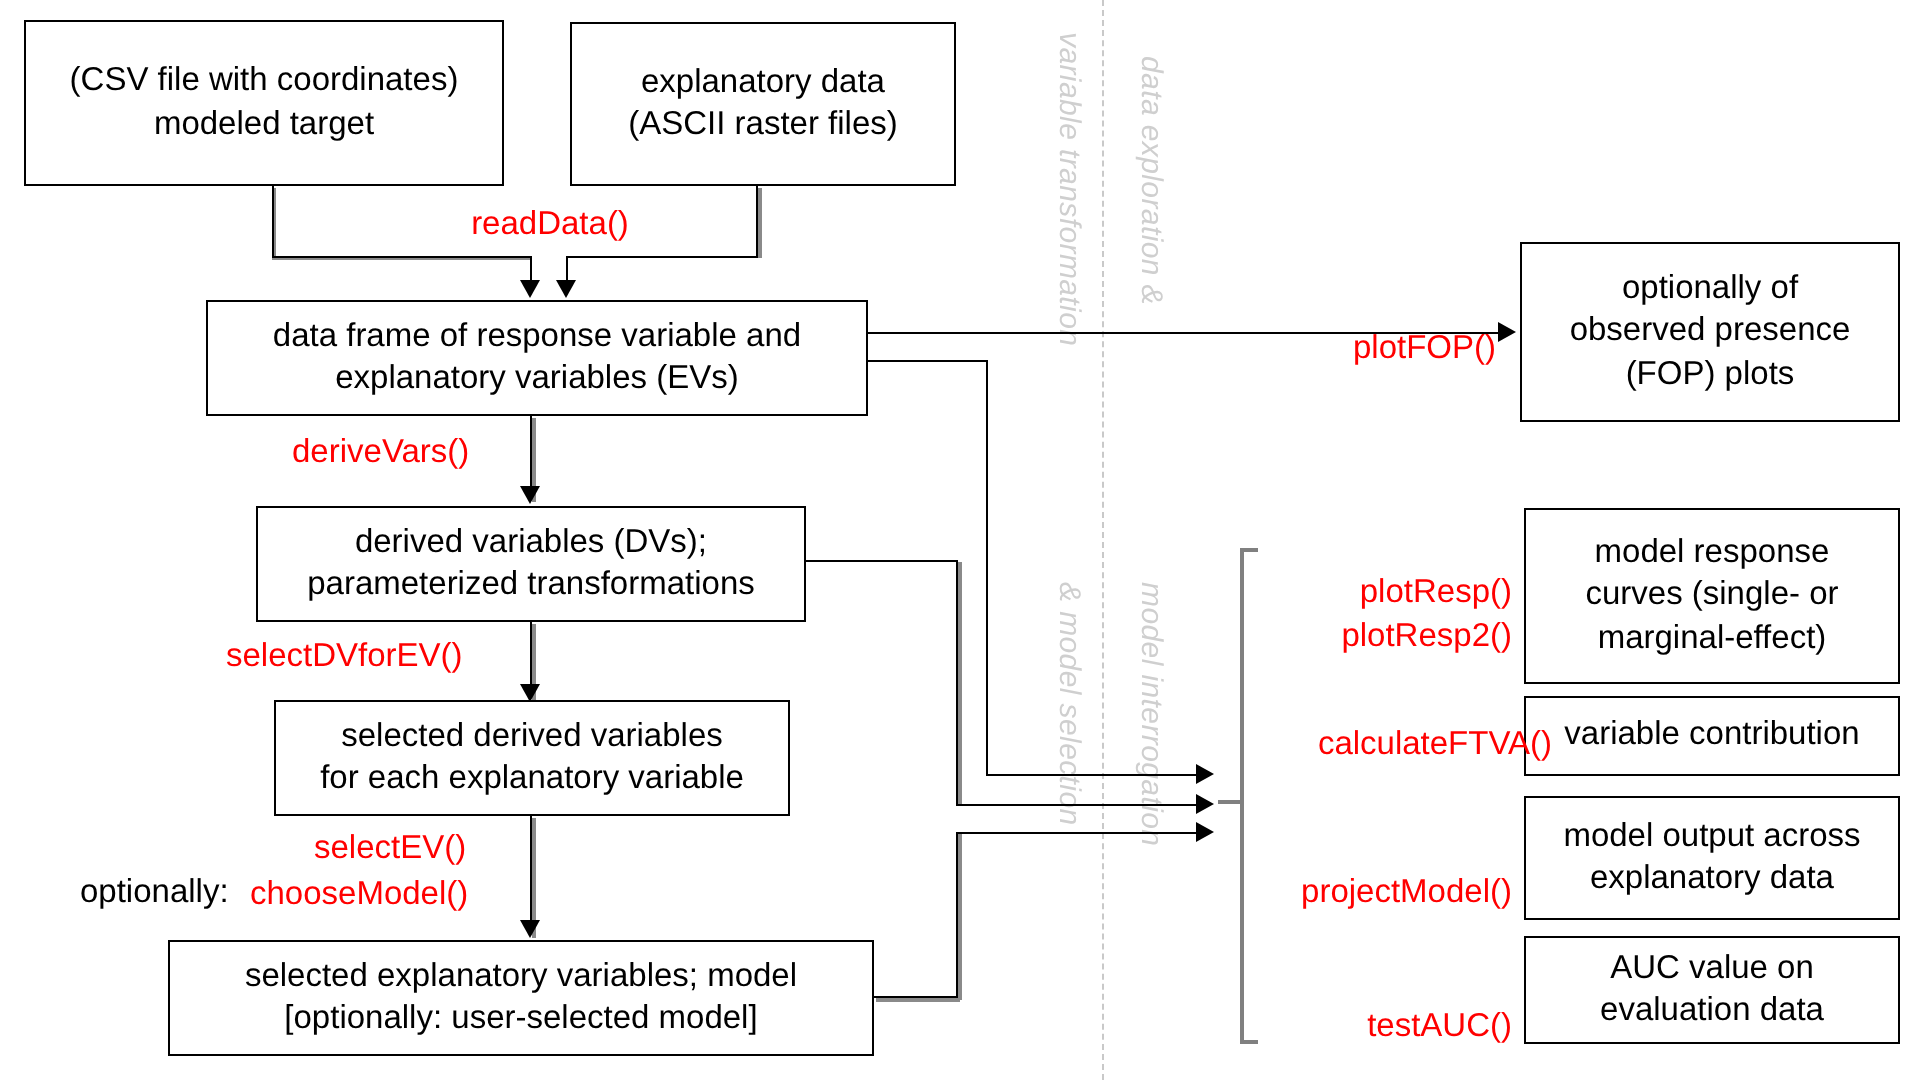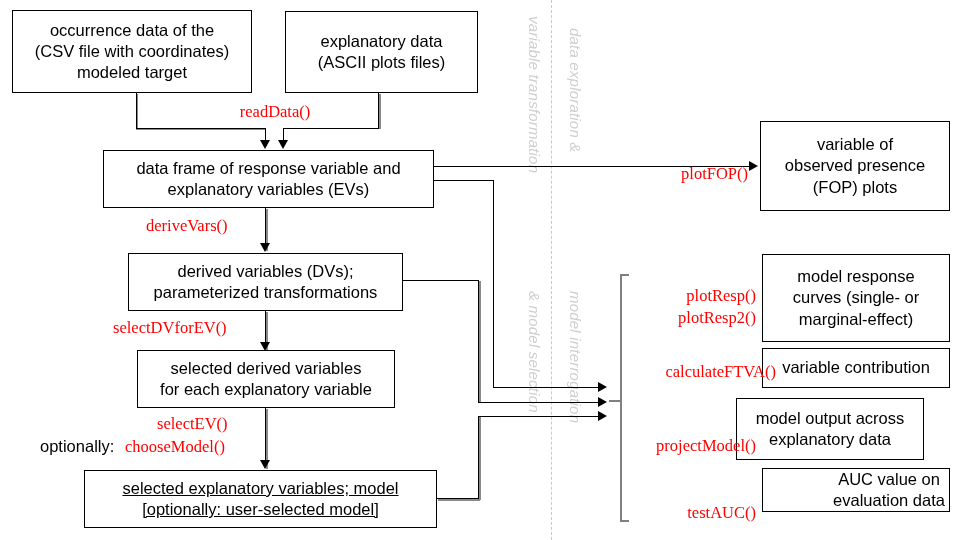--- a/index.html
+++ b/index.html
@@ -26,21 +26,20 @@
     z-index:4;
   }
   .box span{display:block;}
   .fn{
     position:absolute;
     color:#ff0000;
     font-size:16.5px;
     line-height:1.22;
     white-space:pre;
     z-index:6;
-    font-family:Liberation Serif, serif;
   }
   .fn.r{text-align:right;}
   .fn.c{text-align:center;}
   .opt{
     position:absolute;
     color:#000000;
     font-size:16.5px;
     white-space:pre;
     z-index:6;
   }
@@ -105,30 +104,29 @@
 
   <div class="divider" style="left:551px;top:0px;height:540px;"></div>
 
   <div class="vtext" style="left:543px;top:16px;transform:rotate(90deg);">variable transformation</div>
   <div class="vtext" style="left:543px;top:291px;transform:rotate(90deg);">&amp;  model selection</div>
   <div class="vtext" style="left:584px;top:28px;transform:rotate(90deg);">data exploration  &amp;</div>
   <div class="vtext" style="left:584px;top:291px;transform:rotate(90deg);">model interrogation</div>
 
   <div class="box" style="left:12px;top:10px;width:240px;height:83px;">
     <div>
-      <span>occurrence data of the</span>
       <span>(CSV file with coordinates)</span>
       <span>modeled target</span>
     </div>
   </div>
 
   <div class="box" style="left:285px;top:11px;width:193px;height:82px;">
     <div>
       <span>explanatory data</span>
-      <span>(ASCII plots files)</span>
+      <span>(ASCII raster files)</span>
     </div>
   </div>
 
   <div class="gshadow" style="left:136px;top:94px;width:2px;height:35px;"></div>
   <div class="vl" style="left:136px;top:93px;height:36px;"></div>
   <div class="gshadow" style="left:136px;top:128px;width:130px;height:2px;"></div>
   <div class="hl" style="left:136px;top:128px;width:130px;"></div>
   <div class="vl" style="left:265px;top:128px;height:14px;"></div>
   <div class="arrow-d" style="left:260px;top:140px;"></div>
 
@@ -171,34 +169,34 @@
     </div>
   </div>
 
   <div class="gshadow" style="left:266px;top:409px;width:2px;height:60px;"></div>
   <div class="vl" style="left:265px;top:408px;height:55px;"></div>
   <div class="arrow-d" style="left:260px;top:460px;"></div>
   <div class="fn" style="left:157px;top:414px;">selectEV()</div>
   <div class="opt" style="left:40px;top:437px;text-align:right;">optionally: </div>
   <div class="fn" style="left:125px;top:437px;text-align:center;">chooseModel()</div>
 
-  <div class="box" style="left:84px;top:470px;width:353px;height:58px;text-decoration:underline;">
+  <div class="box" style="left:84px;top:470px;width:353px;height:58px;">
     <div>
       <span>selected explanatory variables; model</span>
       <span>[optionally: user-selected model]</span>
     </div>
   </div>
 
   <div class="hl" style="left:434px;top:166px;width:317px;"></div>
   <div class="arrow-r" style="left:749px;top:161px;"></div>
   <div class="fn r" style="left:640px;top:140px;width:108px;margin-top:24px;">plotFOP()</div>
 
   <div class="box" style="left:760px;top:121px;width:190px;height:90px;">
     <div>
-      <span>variable of</span>
+      <span>optionally of</span>
       <span>observed presence</span>
       <span>(FOP) plots</span>
     </div>
   </div>
 
   <div class="hl" style="left:434px;top:180px;width:60px;"></div>
   <div class="vl" style="left:493px;top:180px;height:207px;"></div>
   <div class="hl" style="left:493px;top:387px;width:110px;"></div>
   <div class="arrow-r" style="left:598px;top:382px;"></div>
 
@@ -236,29 +234,29 @@
   <div class="fn r" style="left:630px;top:362px;width:146px;">calculateFTVA()</div>
 
   <div class="box" style="left:762px;top:348px;width:188px;height:40px;">
     <div>
       <span>variable contribution</span>
     </div>
   </div>
 
   <div class="fn r" style="left:630px;top:436px;width:126px;">projectModel()</div>
 
-  <div class="box" style="left:736px;top:398px;width:188px;height:62px;">
+  <div class="box" style="left:762px;top:398px;width:188px;height:62px;">
     <div>
       <span>model output across</span>
       <span>explanatory data</span>
     </div>
   </div>
 
   <div class="fn r" style="left:640px;top:503px;width:116px;">testAUC()</div>
 
-  <div class="box" style="left:762px;top:468px;width:188px;height:44px;justify-content:flex-end;">
+  <div class="box" style="left:762px;top:468px;width:188px;height:54px;">
     <div>
       <span>AUC value on</span>
       <span>evaluation data</span>
     </div>
   </div>
 
 </div>
 
 </body></html>

